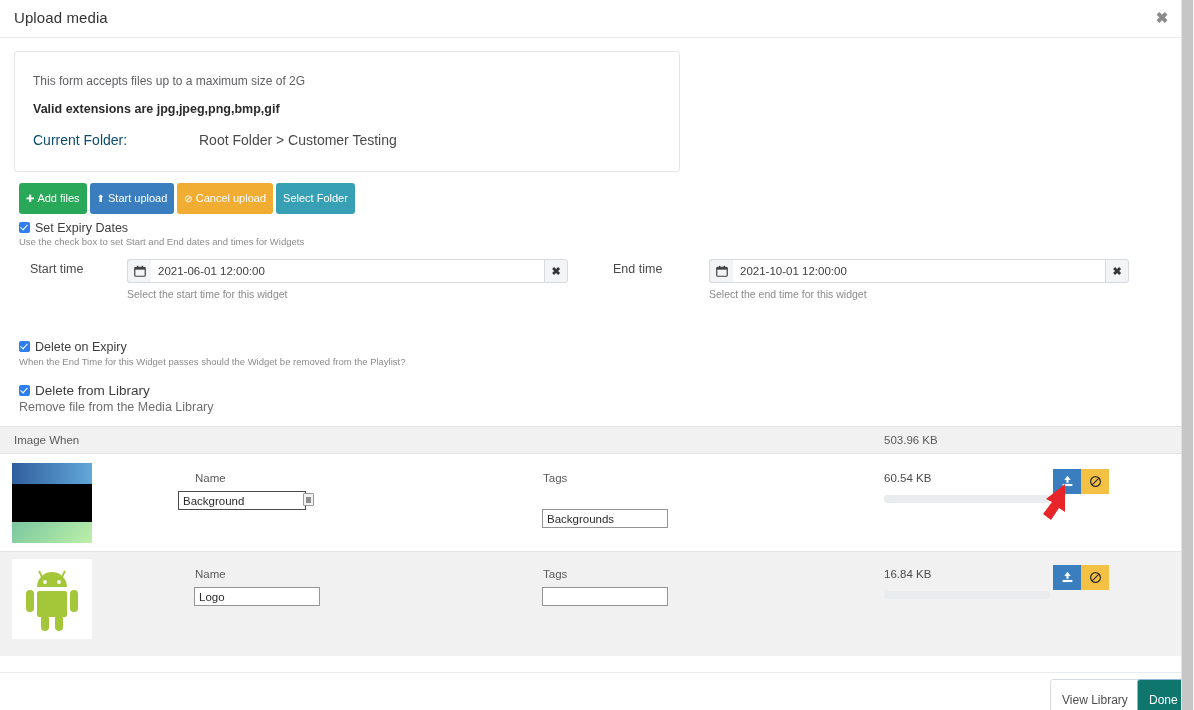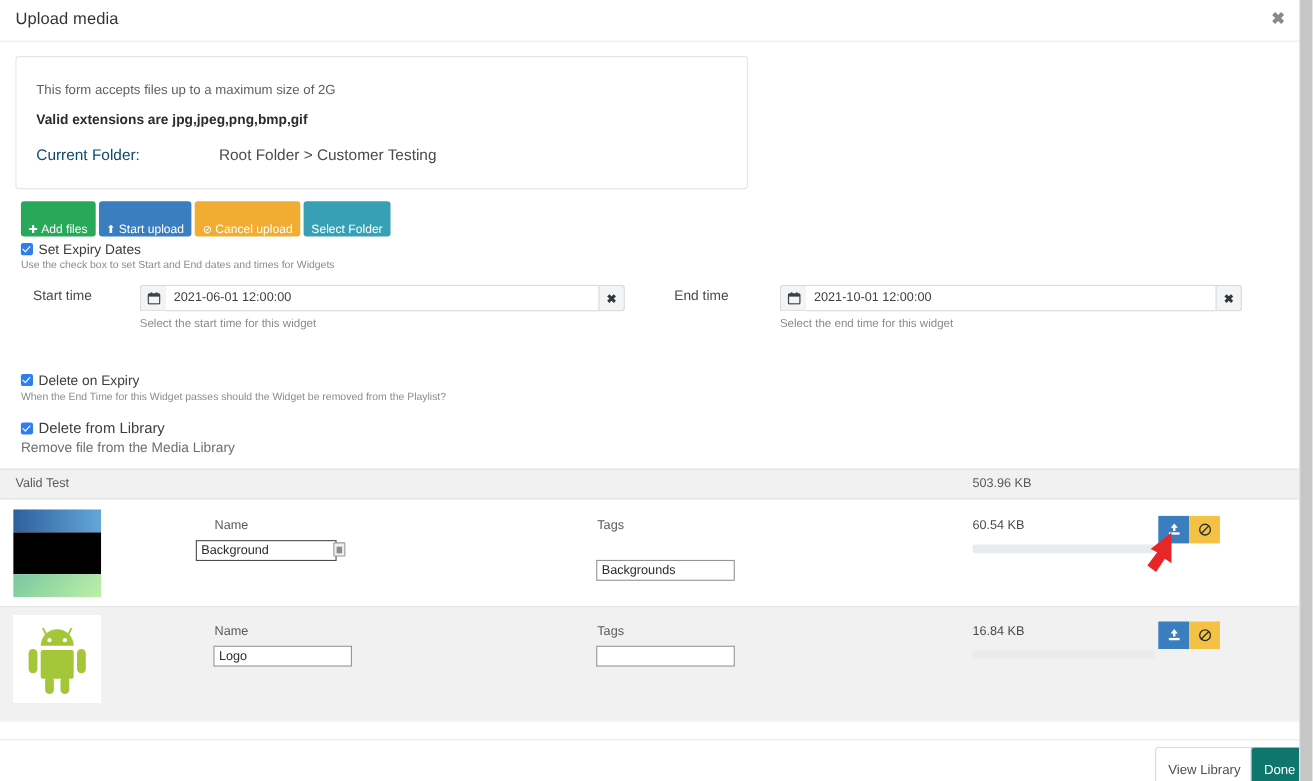--- a/index.html
+++ b/index.html
@@ -38,21 +38,21 @@
     border:1px solid #e6e6e6; border-radius:3px; background:#fff;
   }
   .info-line1 { position:absolute; left:18px; top:22px; font-size:12px; color:#5f6063; }
   .info-line2 { position:absolute; left:18px; top:50px; font-size:12.5px; color:#2b2b2b; font-weight:700; }
   .info-folder-label { position:absolute; left:18px; top:80px; font-size:14px; color:#0c4a6e; }
   .info-folder-value { position:absolute; left:184px; top:80px; font-size:14px; color:#4a4a4a; }
 
   
   .btn-row { position:absolute; left:19px; top:145px; height:21px; }
   .btn {
-    display:inline-block; height:21px; line-height:21px; padding:16px 7px;
+    display:inline-block; height:31px; line-height:21px; padding:4px 7px;
     font-size:11px; color:#fff; border:none; border-radius:3px;
     vertical-align:top; margin-right:3px; cursor:pointer;
     font-family:"Liberation Sans",sans-serif; white-space:nowrap;text-align:right;
   }
   .btn-green  { background:#2aa85a; }
   .btn-blue   { background:#3a7ec0; }
   .btn-yellow { background:#f0ad32; }
   .btn-teal   { background:#38a0b5; }
   .btn .gi { font-size:10px; margin-right:3px; }
 
@@ -224,21 +224,21 @@
       <span class="cbx"></span><span class="cb-label">Delete on Expiry</span>
     </div>
     <div class="cb-help" style="left:19px; top:318px;">When the End Time for this Widget passes should the Widget be removed from the Playlist?</div>
 
     <div class="cb-row" style="left:19px; top:343px;">
       <span class="cbx"></span><span class="cb-label-lg">Delete from Library</span>
     </div>
     <div class="cb-help-lg" style="left:19px; top:362px;">Remove file from the Media Library</div>
 
     <div class="list-head" style="top:388px;">
-      <div class="list-head-name">Valid Test</div>
+      <div class="list-head-name">Image When</div>
       <div class="list-head-size">503.96 KB</div>
     </div>
 
     <div class="file-row" style="top:417px; height:96px; background:#ffffff;">
       <div class="thumb">
         <div class="thumb-img">
           <div class="thumb-bg-top"></div>
           <div class="thumb-bg-mid"></div>
           <div class="thumb-bg-bot"></div>
         </div>

